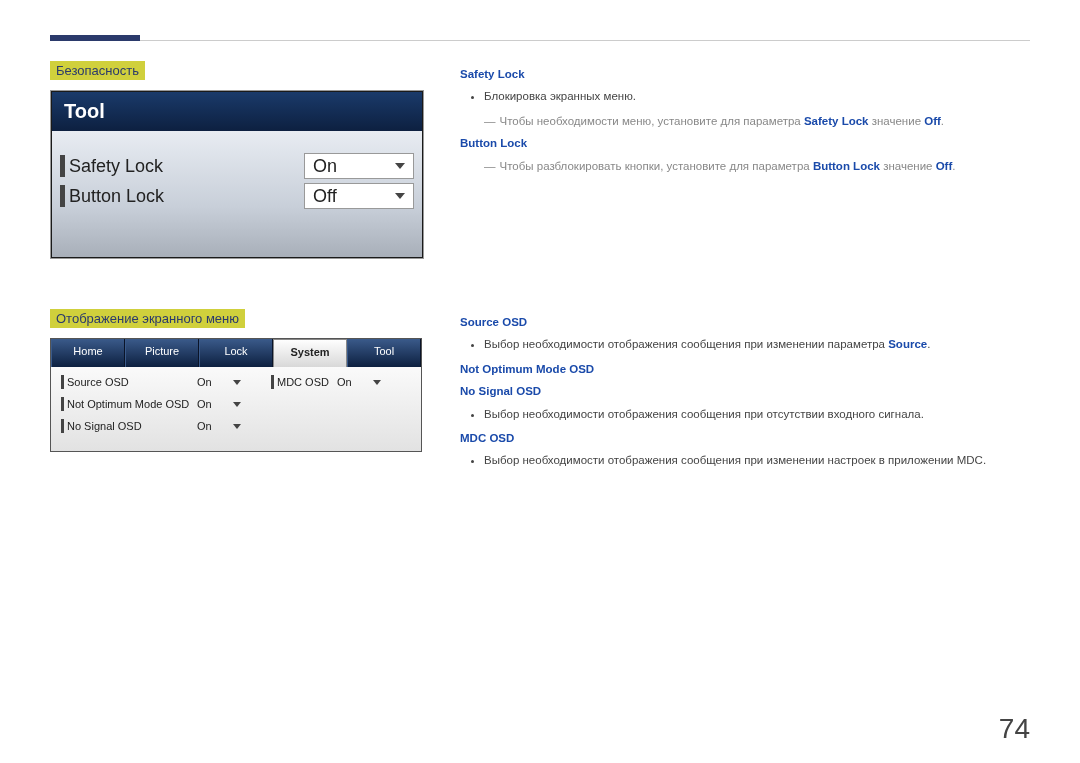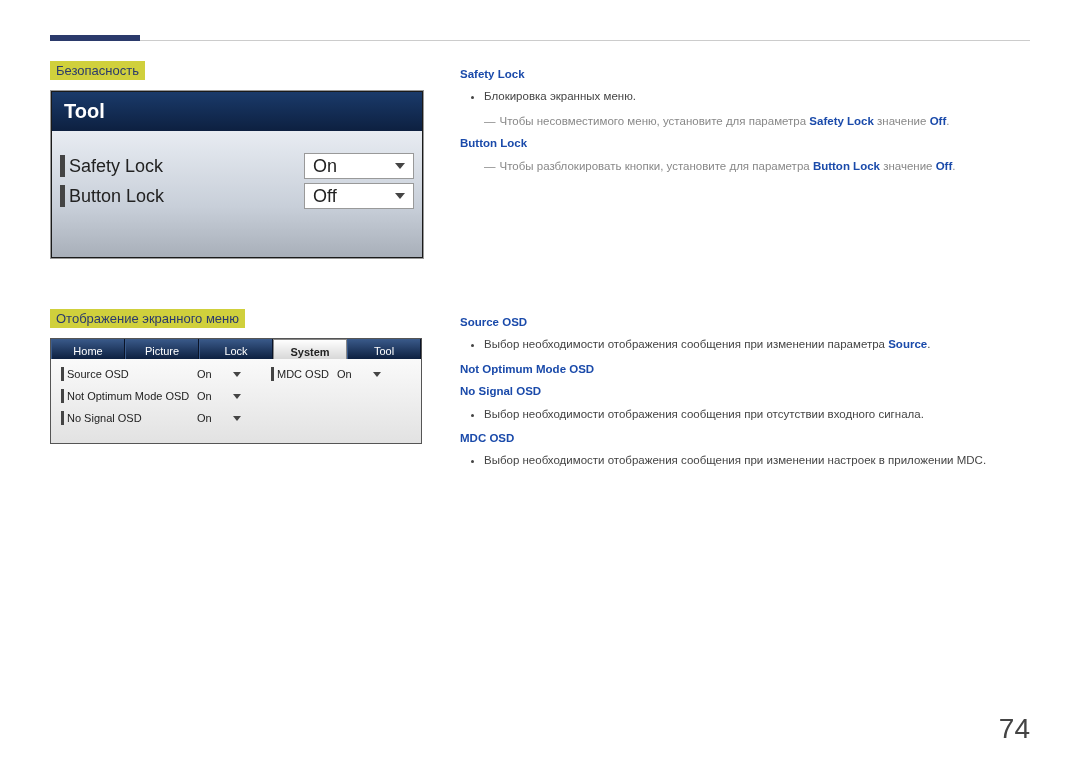--- a/index.html
+++ b/index.html
@@ -106,21 +106,21 @@
 
   
   .osd-panel {
     border: 1px solid #555;
     width: 370px;
     background: #fefefe;
   }
   .osd-tabs {
     display: flex;
     background: linear-gradient(to bottom, #2a4a7a, #0d2040);
-    height: 20px;
+    height: 28px;
   }
   .osd-tab {
     flex: 1;
     text-align: center;
     color: #fff;
     font-size: 11px;
     line-height: 24px;
     border-right: 1px solid #0a1428;
     border-left: 1px solid #3a5a8a;
     background: linear-gradient(to bottom, #3a5a8a 0%, #0d2040 100%);
@@ -240,21 +240,21 @@
       </div>
     </div>
     <div class="col-right">
       <div class="desc-title">Safety Lock</div>
       <ul class="desc-list">
         <li>Блокировка экранных меню.</li>
       </ul>
       <div class="sub-dash">
         <span class="dash">—</span>
         <span>
-          <span>Чтобы несовместимого меню, установите для параметра </span><span class="blue-bold">Safety Lock</span><span> значение </span><span class="blue-bold">Off</span><span>.</span>
+          <span>Чтобы необходимости меню, установите для параметра </span><span class="blue-bold">Safety Lock</span><span> значение </span><span class="blue-bold">Off</span><span>.</span>
         </span>
       </div>
       <div class="desc-title">Button Lock</div>
       <div class="sub-dash">
         <span class="dash">—</span>
         <span>
           <span>Чтобы разблокировать кнопки, установите для параметра </span><span class="blue-bold">Button Lock</span><span> значение </span><span class="blue-bold">Off</span><span>.</span>
         </span>
       </div>
     </div>

